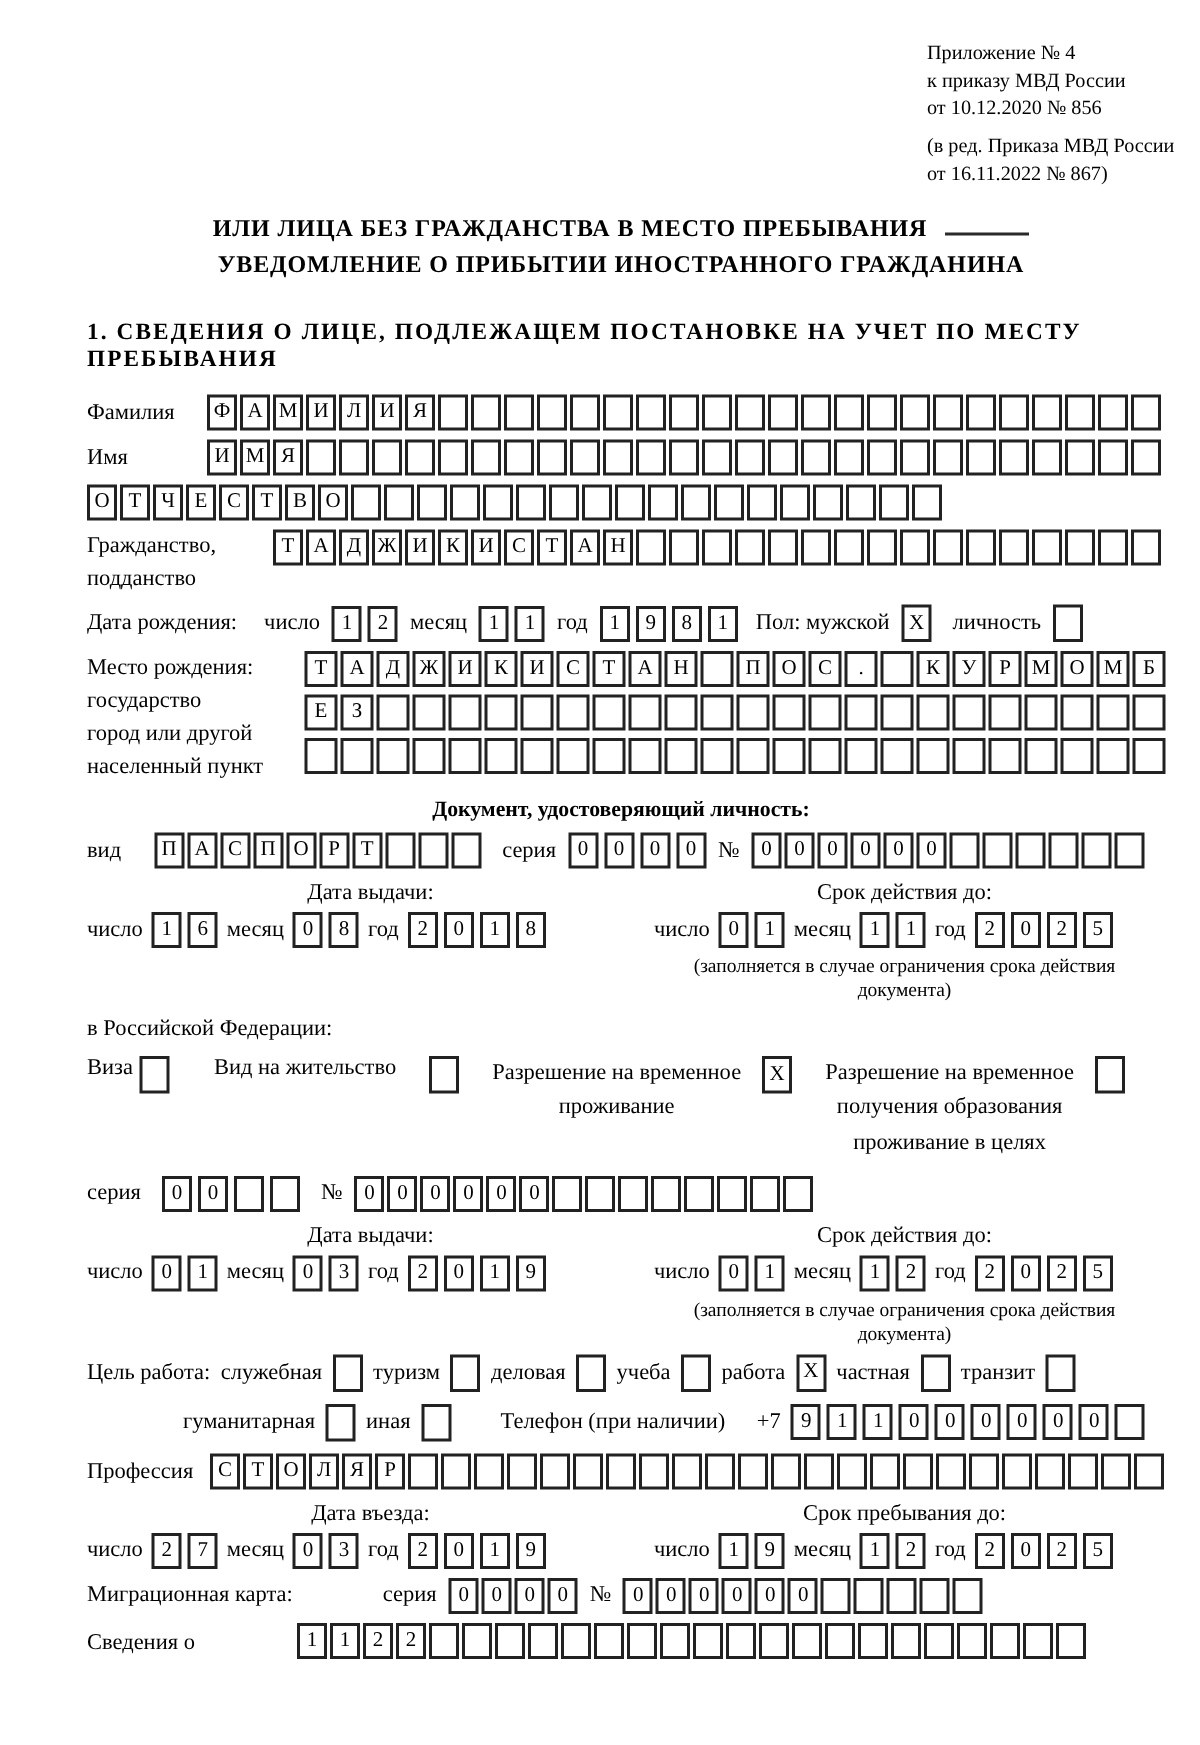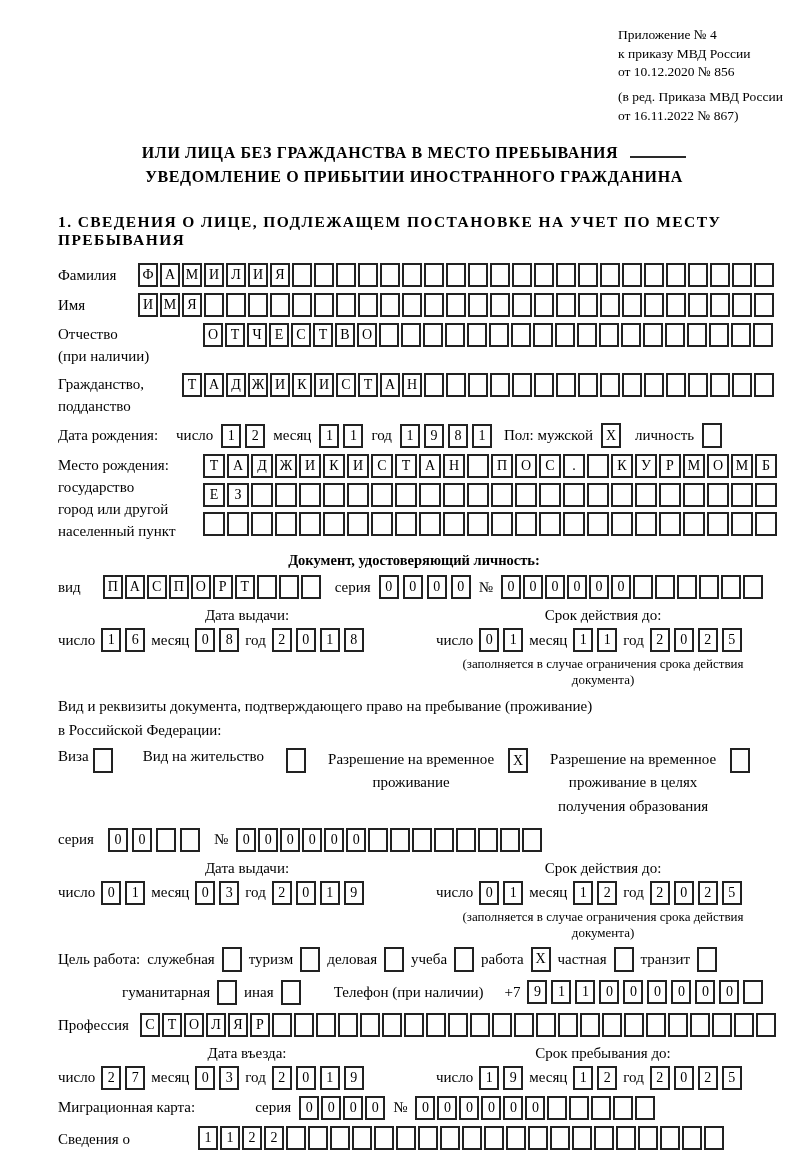--- a/index.html
+++ b/index.html
@@ -149,24 +149,20 @@
         <span class="cell"></span>
         <span class="cell"></span>
         <span class="cell"></span>
         <span class="cell"></span>
         <span class="cell"></span>
         <span class="cell"></span>
       </div>
   </div>
 
   <div class="row top">
-    <div class="lblcol w145">
-      <div>Отчество</div>
-      <div>(при наличии)</div>
-    </div>
     <div class="cells">
         <span class="cell">О</span>
         <span class="cell">Т</span>
         <span class="cell">Ч</span>
         <span class="cell">Е</span>
         <span class="cell">С</span>
         <span class="cell">Т</span>
         <span class="cell">В</span>
         <span class="cell">О</span>
         <span class="cell"></span>
@@ -427,21 +423,20 @@
             <span class="cell">0</span>
             <span class="cell">2</span>
             <span class="cell">5</span>
           </div>
       </div>
       <div class="note">(заполняется в случае ограничения срока действия документа)</div>
     </div>
   </div>
 
   <div class="intro">
-    <div>Вид и реквизиты документа, подтверждающего право на пребывание (проживание)</div>
     <div>в Российской Федерации:</div>
   </div>
 
   <div class="permit-row">
     <span class="lbl">Виза</span>
     <span class="gap4"></span>
     <span class="checkbox"></span>
     <span class="gap30"></span>
     <span class="lbl">Вид на жительство</span>
     <span class="gap22"></span>
@@ -449,22 +444,22 @@
     <span class="gap22"></span>
     <div class="opt-multi">
       <div>Разрешение на временное</div>
       <div>проживание</div>
     </div>
     <span class="gap14"></span>
     <span class="checkbox">X</span>
     <span class="gap22"></span>
     <div class="opt-multi">
       <div>Разрешение на временное</div>
+      <div>получения образования</div>
       <div>проживание в целях</div>
-      <div>получения образования</div>
     </div>
     <span class="gap14"></span>
     <span class="checkbox"></span>
   </div>
 
   <div class="row">
     <span class="lbl">серия</span>
     <span class="gap14"></span>
     <div class="cells" style="gap:4px">
         <span class="cell">0</span>

